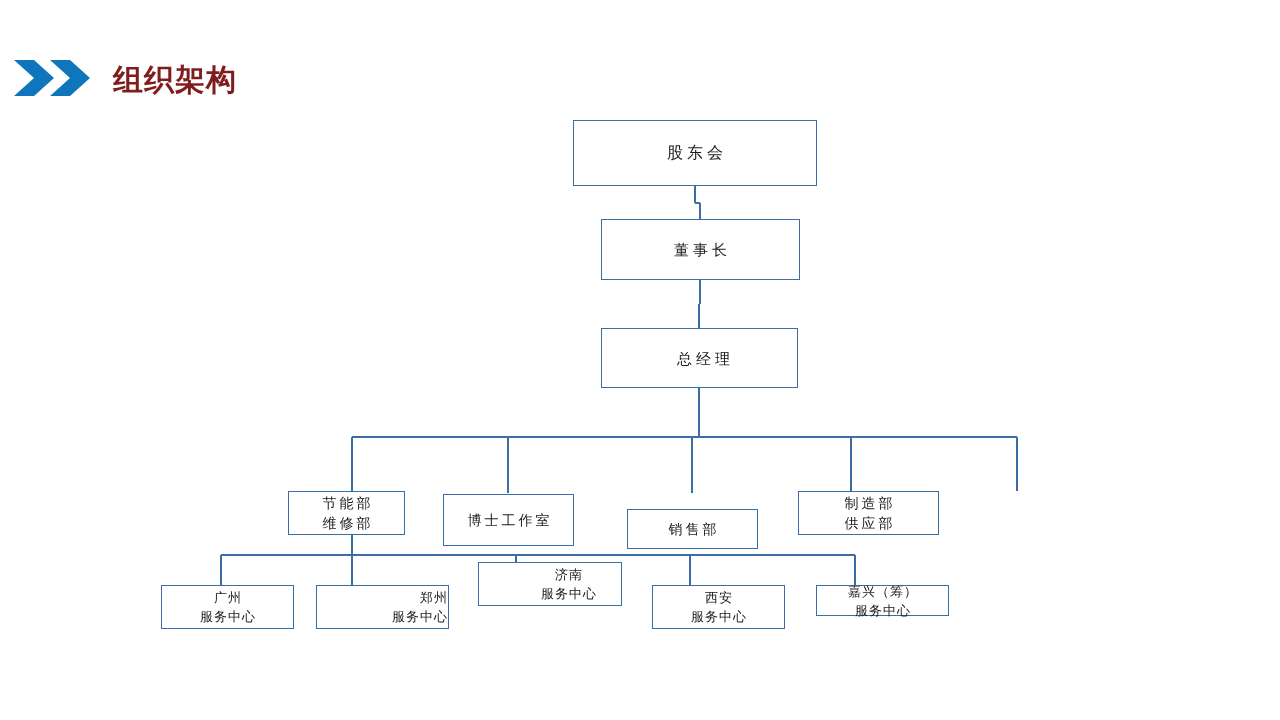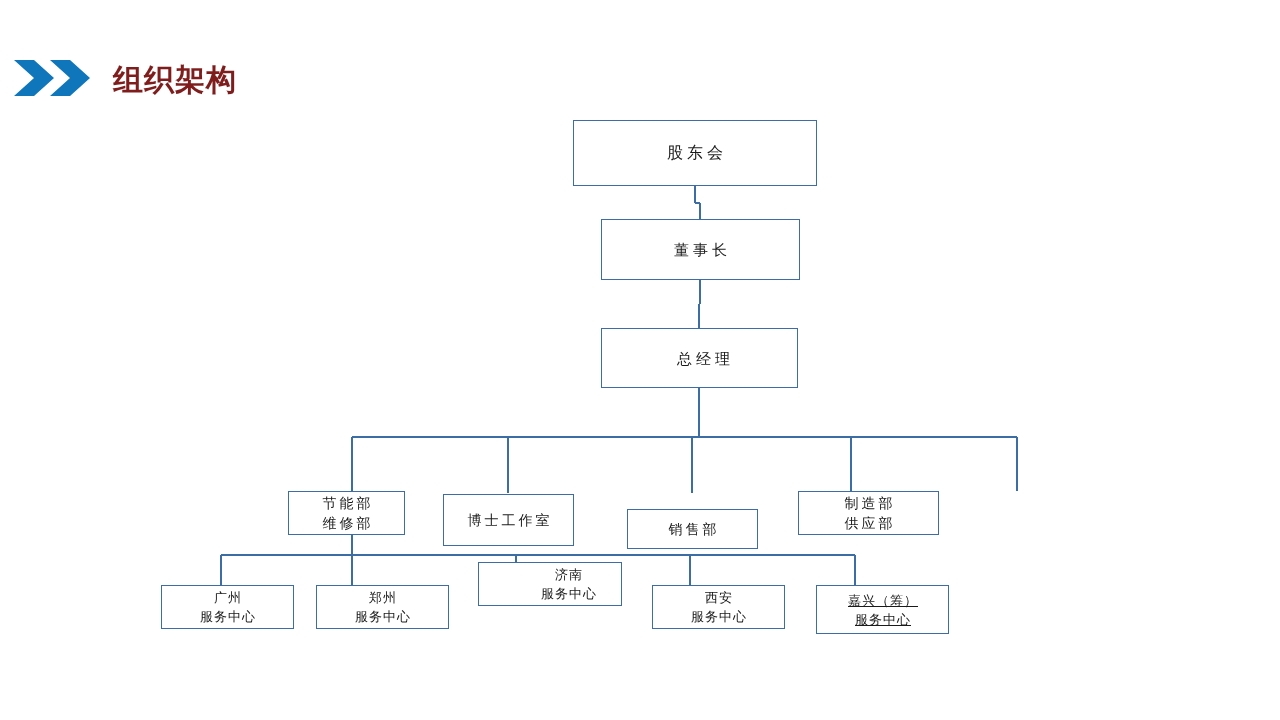--- a/index.html
+++ b/index.html
@@ -89,24 +89,24 @@
   #node-chairman     { left: 601px;  top: 219px; width: 199px; height: 61px; }
   #node-gm           { left: 601px;  top: 328px; width: 197px; height: 60px; padding-left: 8px; }
 
   #dept-0 { left: 288px; top: 491px; width: 117px; height: 44px; }
   #dept-1 { left: 443px; top: 494px; width: 131px; height: 52px; }
   #dept-2 { left: 627px; top: 493px; width: 131px; height: 40px; margin-top: 16px; }
   #dept-3 { left: 798px; top: 491px; width: 141px; height: 44px; }
   #dept-4 { left: 950px; top: 491px; width: 134px; height: 44px; }
 
   #center-0 { left: 133px; top: 585px; width: 133px; height: 44px; }
-  #center-1 { left: 288px; top: 585px; width: 133px; height: 44px; }
+  #center-1 { left: 288px; top: 585px; width: 133px; height: 44px; align-items: flex-end; }
   #center-2 { left: 450px; top: 562px; width: 144px; height: 44px; padding-left: 37px; }
   #center-3 { left: 624px; top: 585px; width: 133px; height: 44px; }
-  #center-4 { left: 788px; top: 585px; width: 133px; height: 49px; text-decoration: underline; }
+  #center-4 { left: 788px; top: 585px; width: 133px; height: 31px; }
 </style>
 </head>
 <body>
 
 <div id="header">
   <div id="chevron-group">
     <svg width="76" height="40" viewBox="0 0 76 40" xmlns="http://www.w3.org/2000/svg">
       <polygon points="0,2 20,2 40,20 20,38 0,38 20,20" fill="#0F76BC"></polygon>
       <polygon points="36,2 56,2 76,20 56,38 36,38 56,20" fill="#0F76BC"></polygon>
     </svg>

